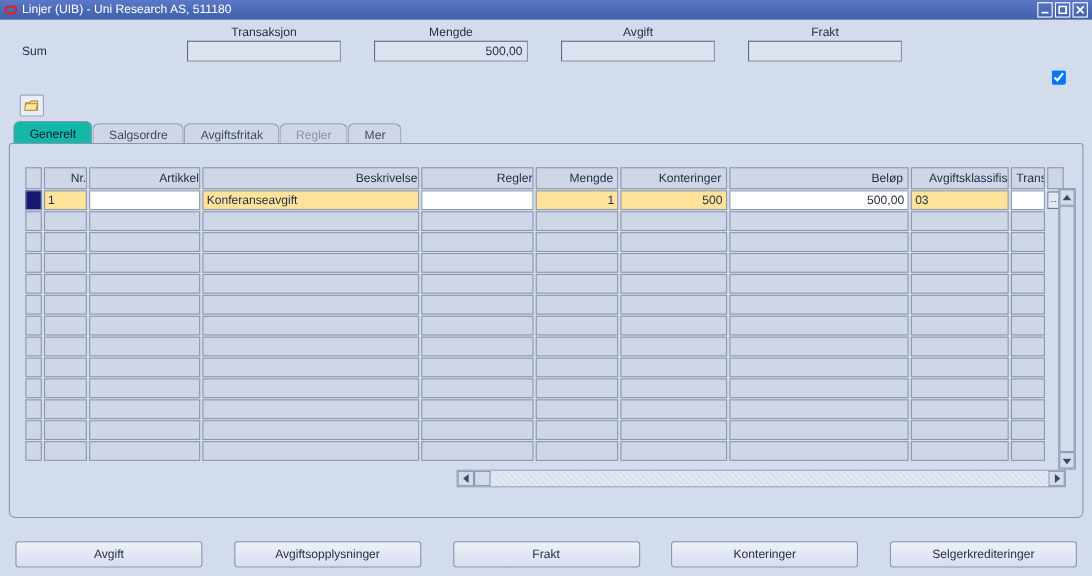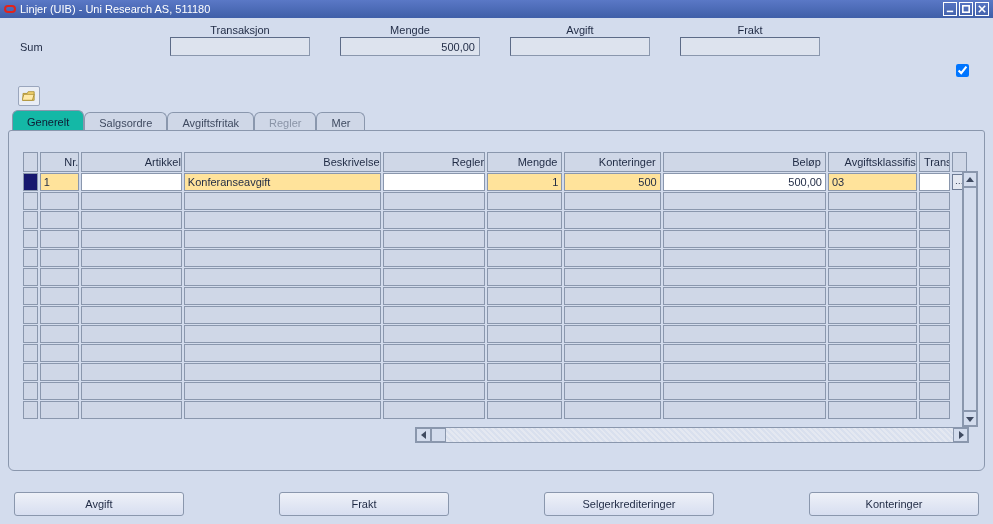--- a/index.html
+++ b/index.html
@@ -375,18 +375,19 @@
       <div class="arrow">
           <svg width="8" height="6" viewBox="0 0 8 6">
             <path d="M0 1 L4 6 L8 1 Z" fill="#3f4a60"></path>
           </svg>
         </div>
     </div>
   </div>
 
   <div class="btn-row">
     <div class="btn">Avgift</div>
+    <div class="btn">Avgiftsopplysninger</div>
     <div class="btn">Frakt</div>
+    <div class="btn">Konteringer</div>
     <div class="btn">Selgerkrediteringer</div>
-    <div class="btn">Konteringer</div>
   </div>
 
 </div>
 
 </body></html>

